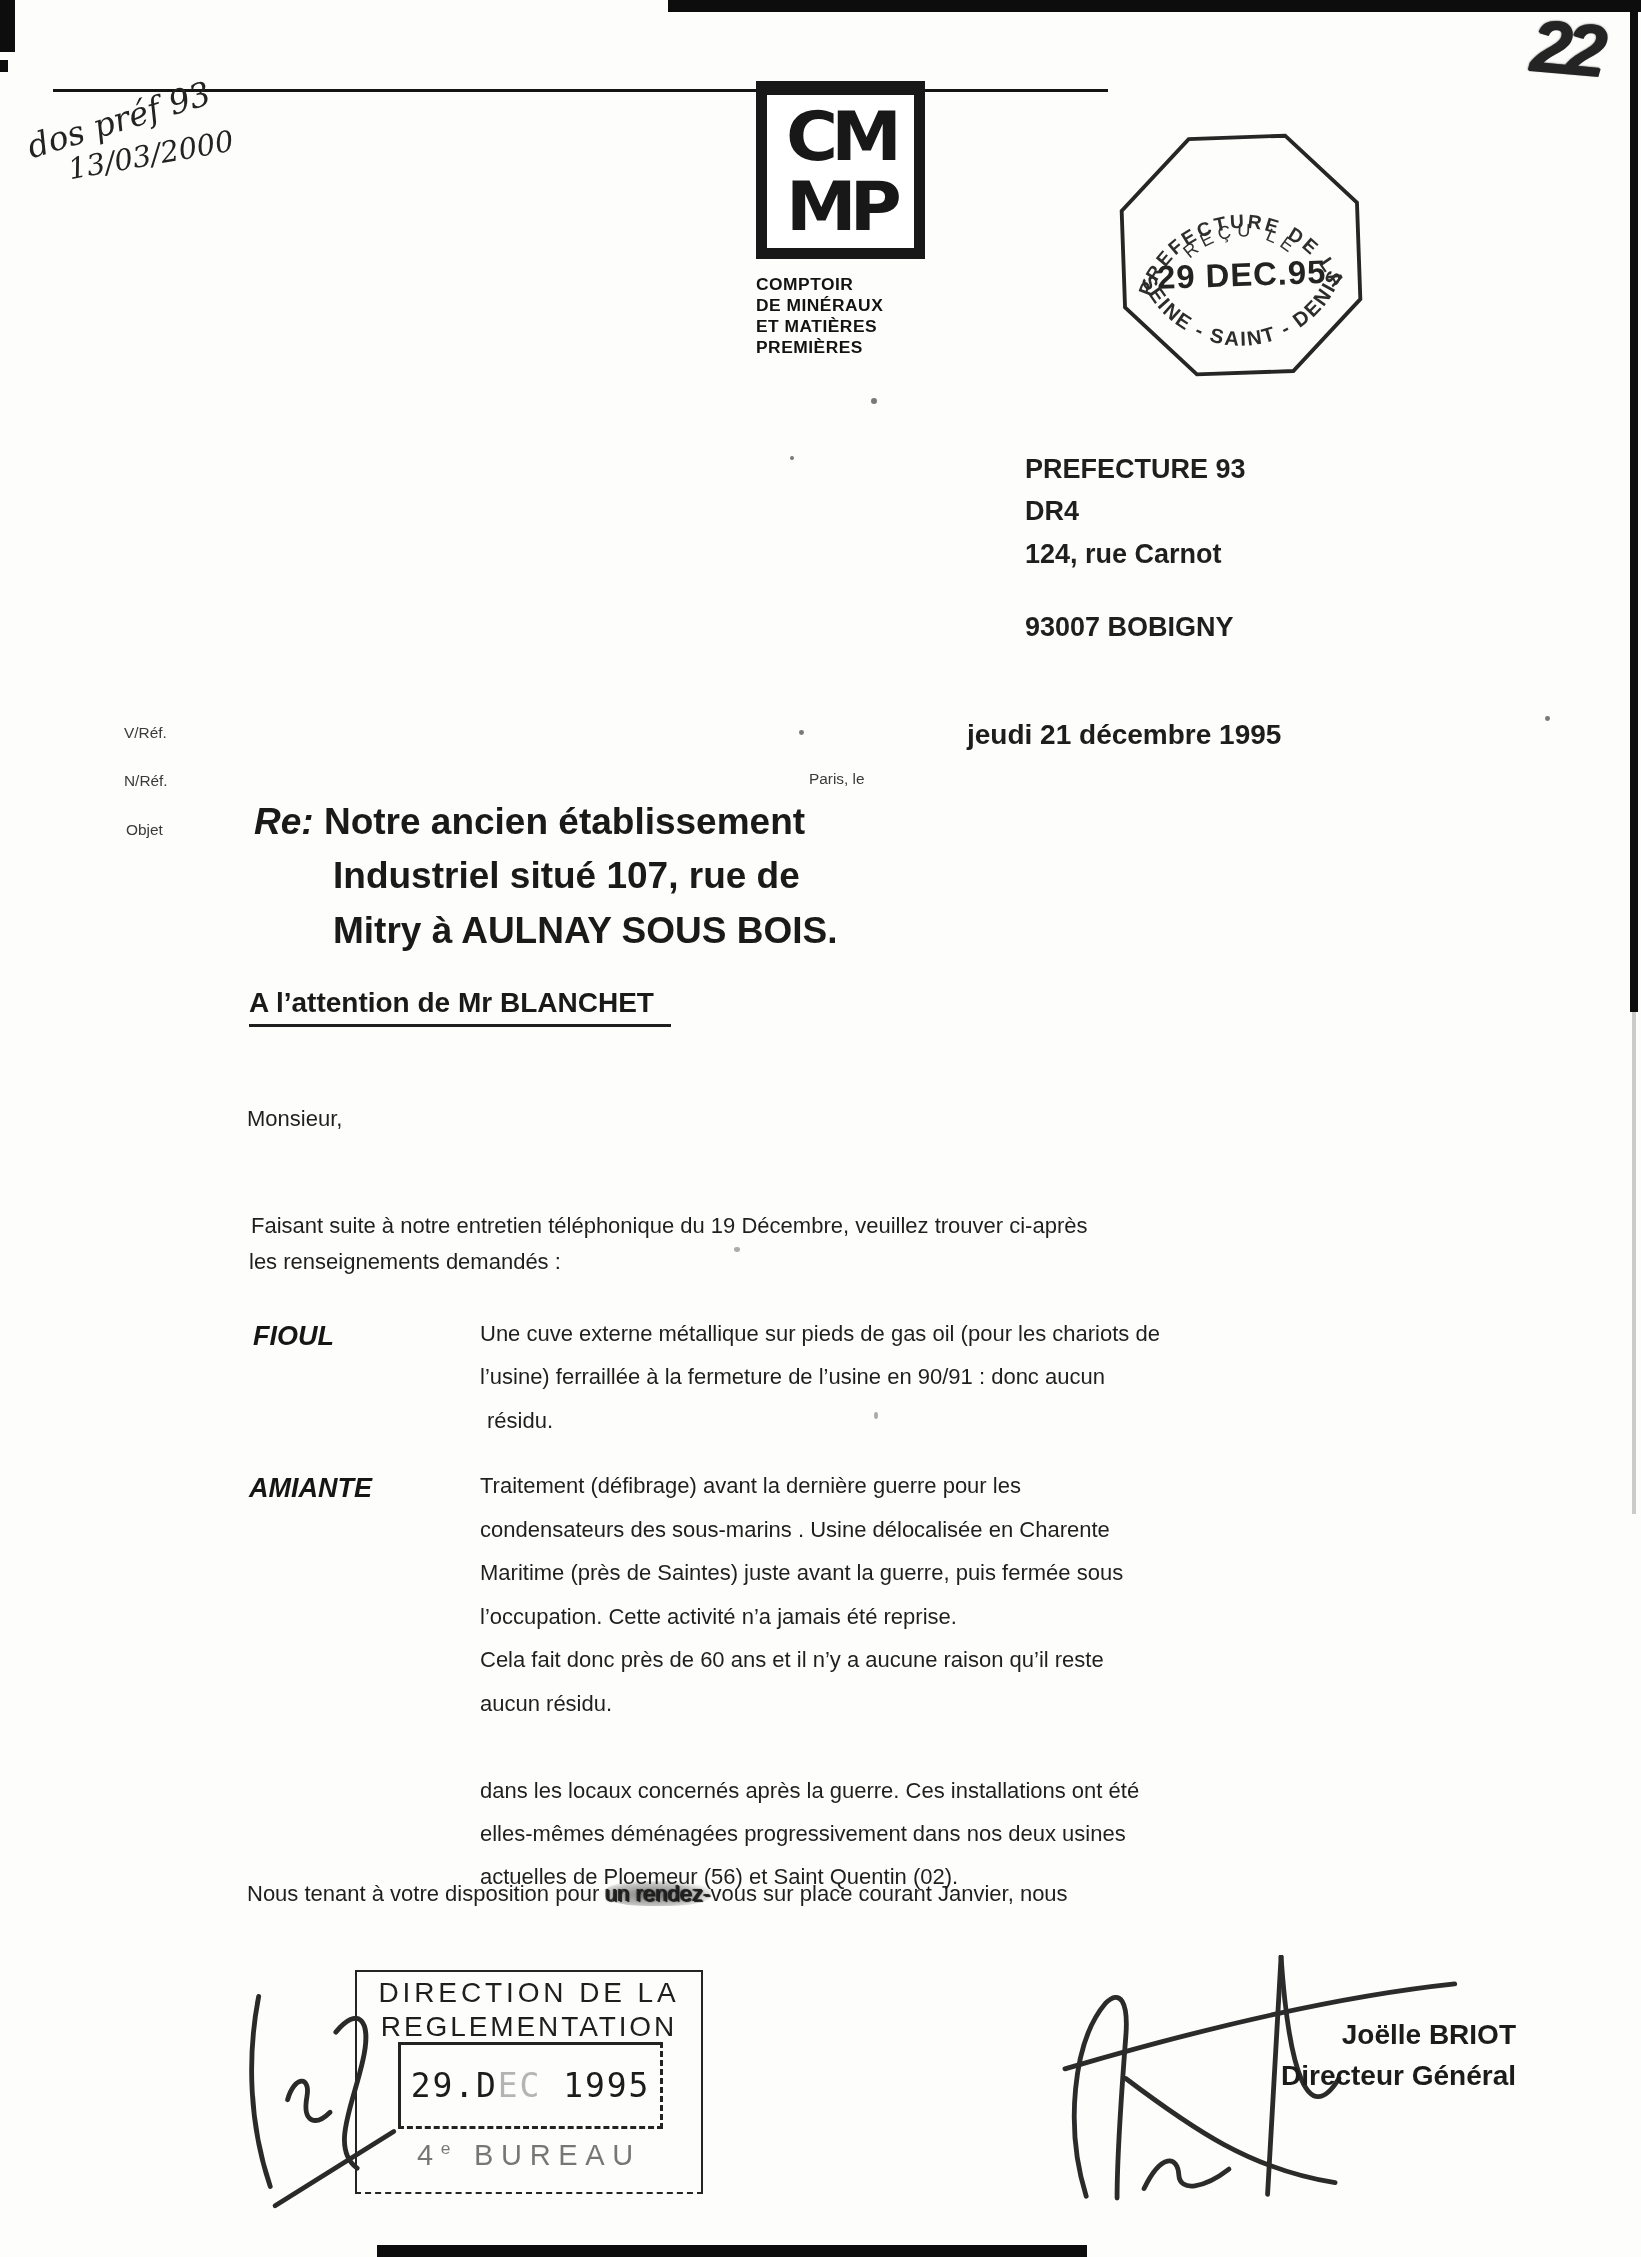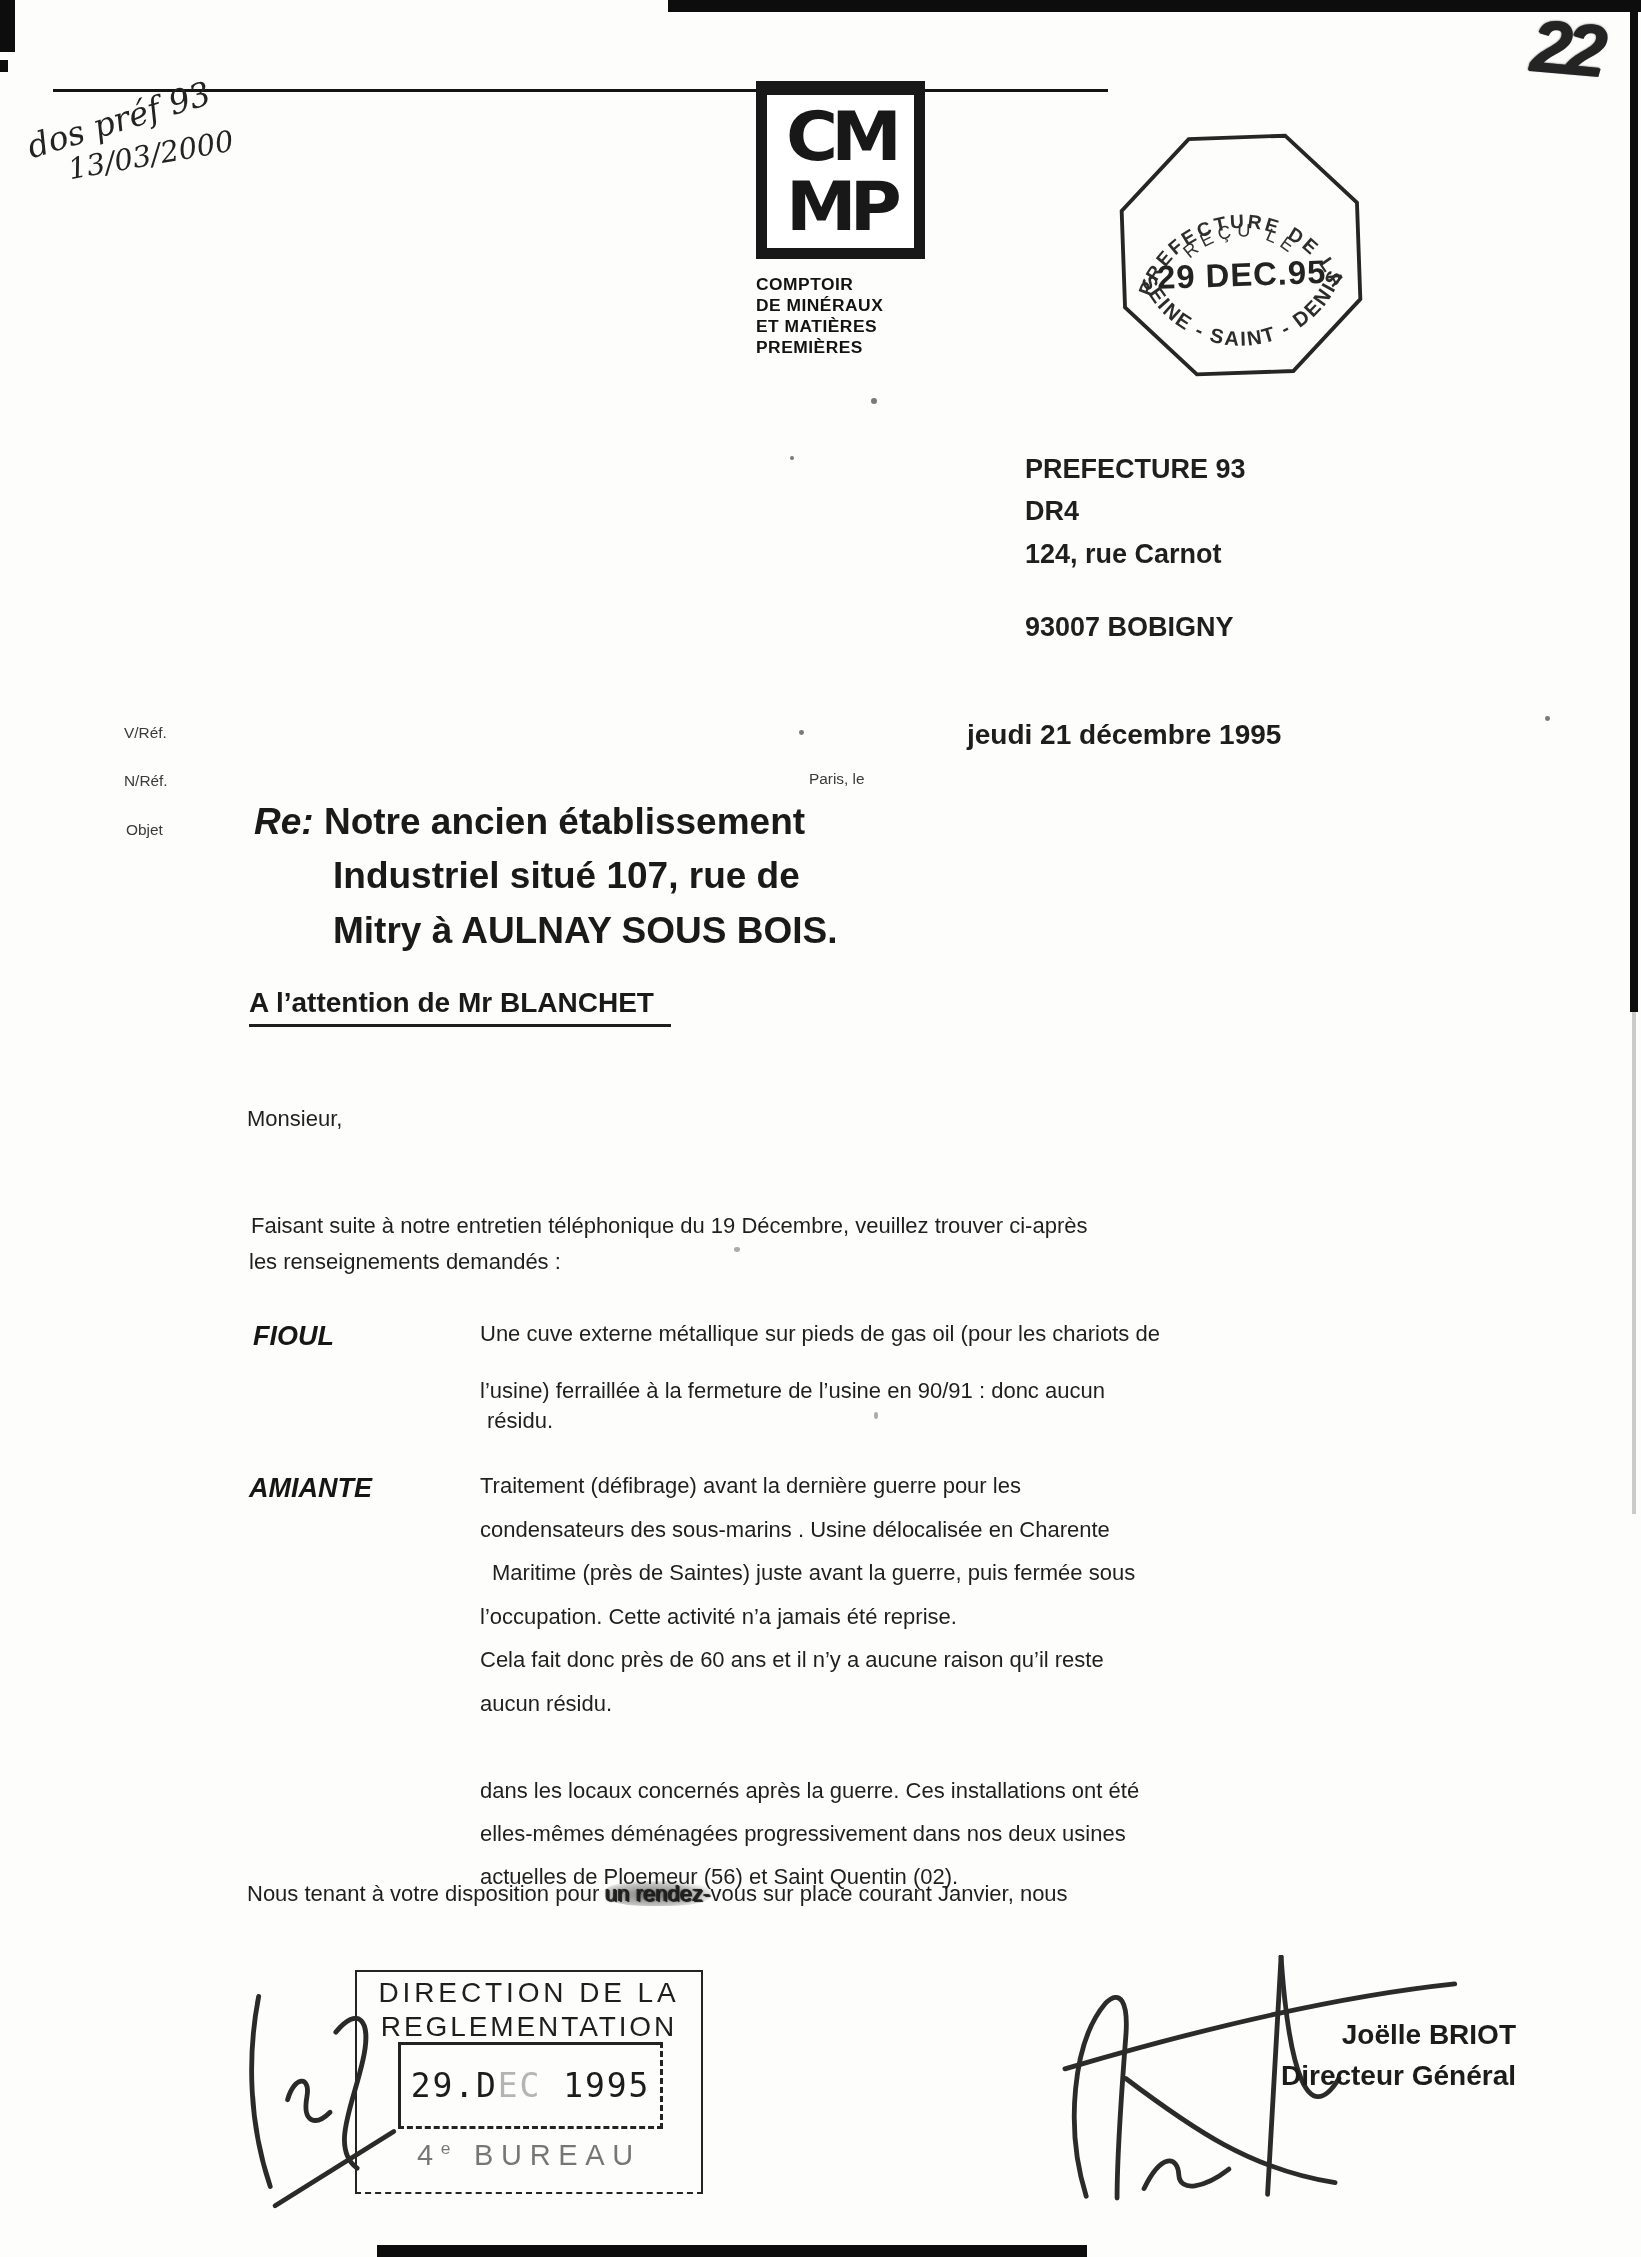--- a/index.html
+++ b/index.html
@@ -132,27 +132,27 @@
 
   <div class="abs attention" style="left:249px;top:987px;">A l’attention de Mr BLANCHET</div>
 
   <div class="abs body-t" style="left:247px;top:1106px;">Monsieur,</div>
 
   <div class="abs body-t" style="left:251px;top:1213px;">Faisant suite à notre entretien téléphonique du 19 Décembre, veuillez trouver ci-après</div>
   <div class="abs body-t" style="left:249px;top:1249px;">les renseignements demandés :</div>
 
   <div class="abs item-label" style="left:253px;top:1321px;">FIOUL</div>
   <div class="abs body-t" style="left:480px;top:1321px;">Une cuve externe métallique sur pieds de gas oil (pour les chariots de</div>
-  <div class="abs body-t" style="left:480px;top:1364px;margin-top:14px;">l’usine) ferraillée à la fermeture de l’usine en 90/91 : donc aucun</div>
+  <div class="abs body-t" style="left:480px;top:1364px;">l’usine) ferraillée à la fermeture de l’usine en 90/91 : donc aucun</div>
   <div class="abs body-t" style="left:487px;top:1408px;">résidu.</div>
 
   <div class="abs item-label" style="left:249px;top:1473px;">AMIANTE</div>
   <div class="abs body-t" style="left:480px;top:1473px;">Traitement (défibrage) avant la dernière guerre pour les</div>
   <div class="abs body-t" style="left:480px;top:1517px;">condensateurs des sous-marins . Usine délocalisée en Charente</div>
-  <div class="abs body-t" style="left:480px;top:1560px;margin-left:12px;">Maritime (près de Saintes) juste avant la guerre, puis fermée sous</div>
+  <div class="abs body-t" style="left:480px;top:1560px;">Maritime (près de Saintes) juste avant la guerre, puis fermée sous</div>
   <div class="abs body-t" style="left:480px;top:1604px;">l’occupation. Cette activité n’a jamais été reprise.</div>
   <div class="abs body-t" style="left:480px;top:1647px;">Cela fait donc près de 60 ans et il n’y a aucune raison qu’il reste</div>
   <div class="abs body-t" style="left:480px;top:1691px;">aucun résidu.</div>
   <div class="abs body-t" style="left:480px;top:1821px;">elles-mêmes déménagées progressivement dans nos deux usines</div>
   <div class="abs body-t" style="left:480px;top:1778px;">dans les locaux  concernés après la guerre. Ces installations ont été</div>
   <div class="abs body-t" style="left:480px;top:1864px;">actuelles de Ploemeur (56) et Saint Quentin (02).</div>
 
   <div class="abs body-t" style="left:247px;top:1881px;width:1294px;"><span>Nous tenant à votre disposition pour </span><span class="smudge">un rendez-</span><span>vous sur place courant Janvier, nous</span></div>
 
   <div class="abs reg-stamp">

